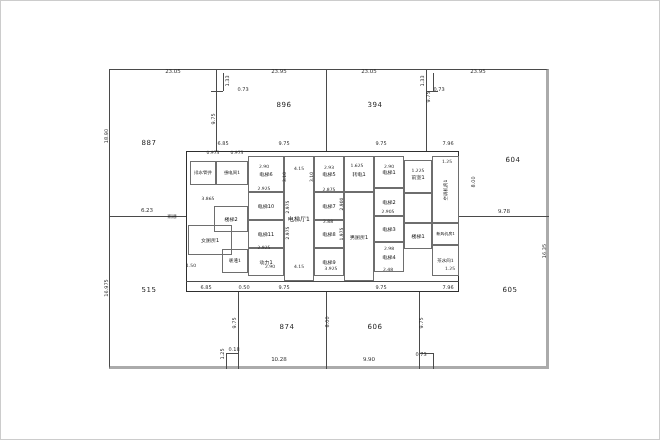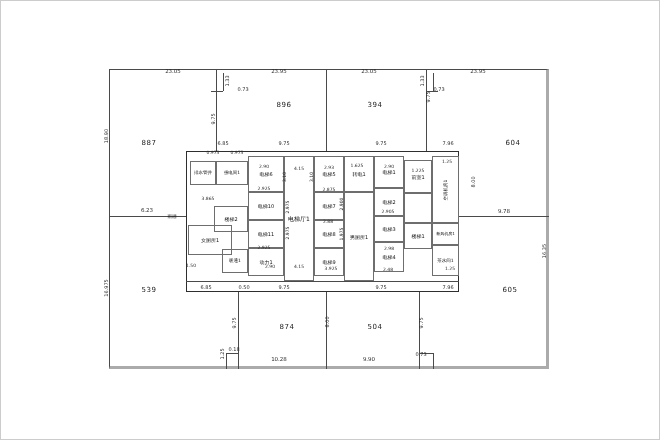--- a/index.html
+++ b/index.html
@@ -144,25 +144,25 @@
         <div class="room-label" style="font-size: 4.5px;">茶水间1</div>
       </div>
       <div class="room" style="left: 431px; top: 155px; width: 27px; height: 67px;">
         <div class="room-label vert" style="font-size: 4.5px;">空调机房1</div>
       </div>
     </div>
   <div id="zones">
       <div class="zone-label" style="left: 148px; top: 142px;">887</div>
       <div class="zone-label" style="left: 283px; top: 104px;">896</div>
       <div class="zone-label" style="left: 374px; top: 104px;">394</div>
-      <div class="zone-label" style="left: 512px; top: 142px;">604</div>
+      <div class="zone-label" style="left: 512px; top: 159px;">604</div>
       <div class="zone-label" style="left: 509px; top: 289px;">605</div>
-      <div class="zone-label" style="left: 374px; top: 326px;">504</div>
+      <div class="zone-label" style="left: 374px; top: 326px;">606</div>
       <div class="zone-label" style="left: 286px; top: 326px;">874</div>
-      <div class="zone-label" style="left: 148px; top: 289px;">539</div>
+      <div class="zone-label" style="left: 148px; top: 289px;">515</div>
     </div>
   <div id="dims">
       <div class="dim" style="left: 172px; top: 71px; font-size: 5.5px;">23.05</div>
       <div class="dim" style="left: 278px; top: 71px; font-size: 5.5px;">23.95</div>
       <div class="dim" style="left: 368px; top: 71px; font-size: 5.5px;">23.05</div>
       <div class="dim" style="left: 477px; top: 71px; font-size: 5.5px;">23.95</div>
       <div class="dim rot" style="left: 226px; top: 80px; font-size: 5px;">1.33</div>
       <div class="dim" style="left: 242px; top: 88px; font-size: 5px;">0.73</div>
       <div class="dim rot" style="left: 421px; top: 80px; font-size: 5px;">1.33</div>
       <div class="dim" style="left: 438px; top: 88px; font-size: 5px;">0.73</div>

